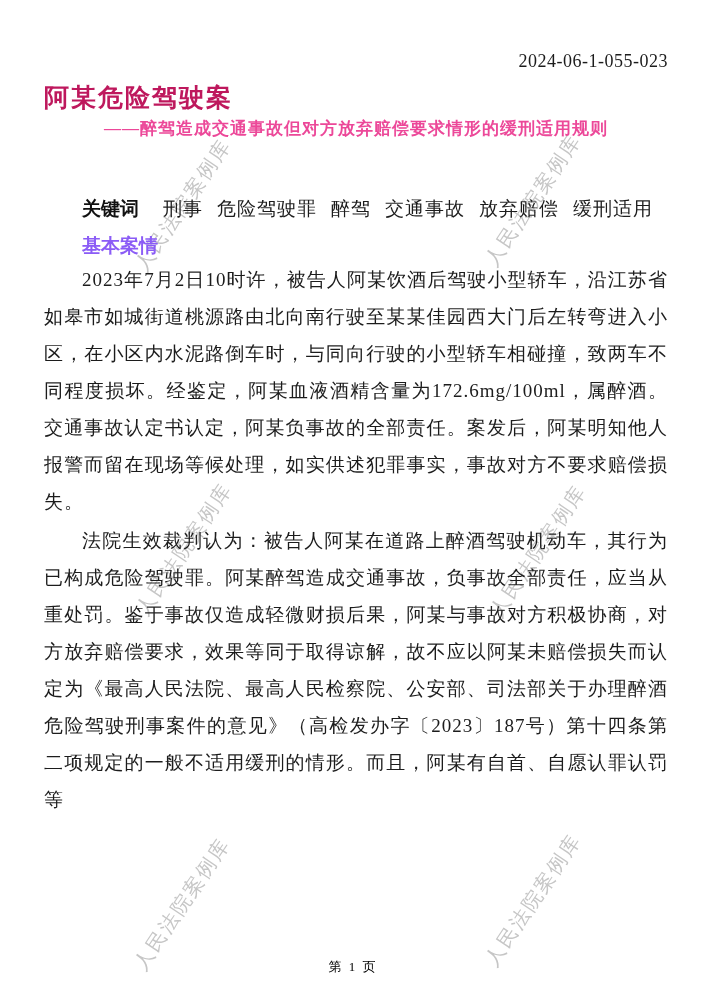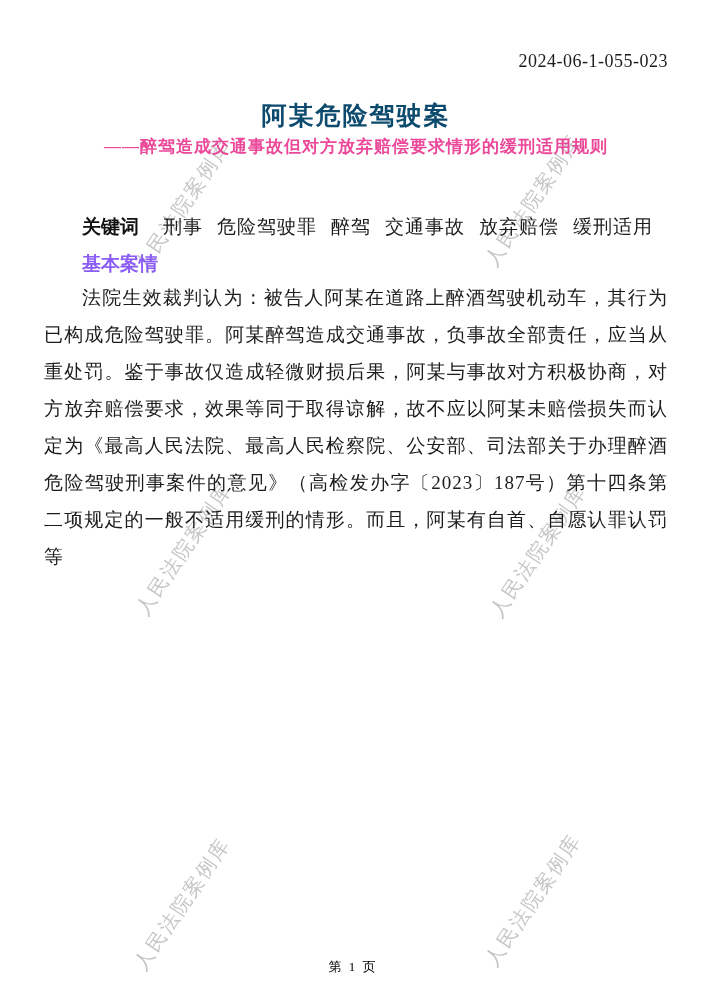--- a/index.html
+++ b/index.html
@@ -25,27 +25,27 @@
   
   .content{position:relative;z-index:1;padding:50px 38px 0 44px;}
   .doc-number{
     font-size:18px;
     letter-spacing:.5px;
     line-height:22px;
     padding-left:2px;
     text-align:right;
   }
   .title{
-    margin-top:28px;
-    text-align:center;
+    margin-top:10px;
+    text-align:left;
     font-size:25px;
     font-weight:bold;
     letter-spacing:2px;
     line-height:32px;
-    color:#0c4a6e;
+    color:#be185d;
   }
   .subtitle{
     margin-top:2px;
     text-align:center;
     font-size:17px;
     font-weight:600;
     letter-spacing:1px;
     line-height:26px;
     color:#ec4899;
   }
@@ -112,20 +112,21 @@
     <div class="title">阿某危险驾驶案</div>
 
     <div class="subtitle">——醉驾造成交通事故但对方放弃赔偿要求情形的缓刑适用规则</div>
 
     <div class="kw-row">
       <span class="kw-label">关键词</span><span class="kw-item">刑事</span><span class="kw-item">危险驾驶罪</span><span class="kw-item">醉驾</span><span class="kw-item">交通事故</span><span class="kw-item">放弃赔偿</span><span class="kw-item">缓刑适用</span>
     </div>
 
     <div class="section-heading">基本案情</div>
 
+    <p class="body-para">2023年7月2日10时许，被告人阿某饮酒后驾驶小型轿车，沿江苏省如皋市如城街道桃源路由北向南行驶至某某佳园西大门后左转弯进入小区，在小区内水泥路倒车时，与同向行驶的小型轿车相碰撞，致两车不同程度损坏。经鉴定，阿某血液酒精含量为172.6mg/100ml，属醉酒。交通事故认定书认定，阿某负事故的全部责任。案发后，阿某明知他人报警而留在现场等候处理，如实供述犯罪事实，事故对方不要求赔偿损失。</p>
 
 
     <p class="body-para">法院生效裁判认为：被告人阿某在道路上醉酒驾驶机动车，其行为已构成危险驾驶罪。阿某醉驾造成交通事故，负事故全部责任，应当从重处罚。鉴于事故仅造成轻微财损后果，阿某与事故对方积极协商，对方放弃赔偿要求，效果等同于取得谅解，故不应以阿某未赔偿损失而认定为《最高人民法院、最高人民检察院、公安部、司法部关于办理醉酒危险驾驶刑事案件的意见》（高检发办字〔2023〕187号）第十四条第二项规定的一般不适用缓刑的情形。而且，阿某有自首、自愿认罪认罚等</p>
 
   </div>
 
   <div class="footer">第 1 页</div>
 
 </div>
 

